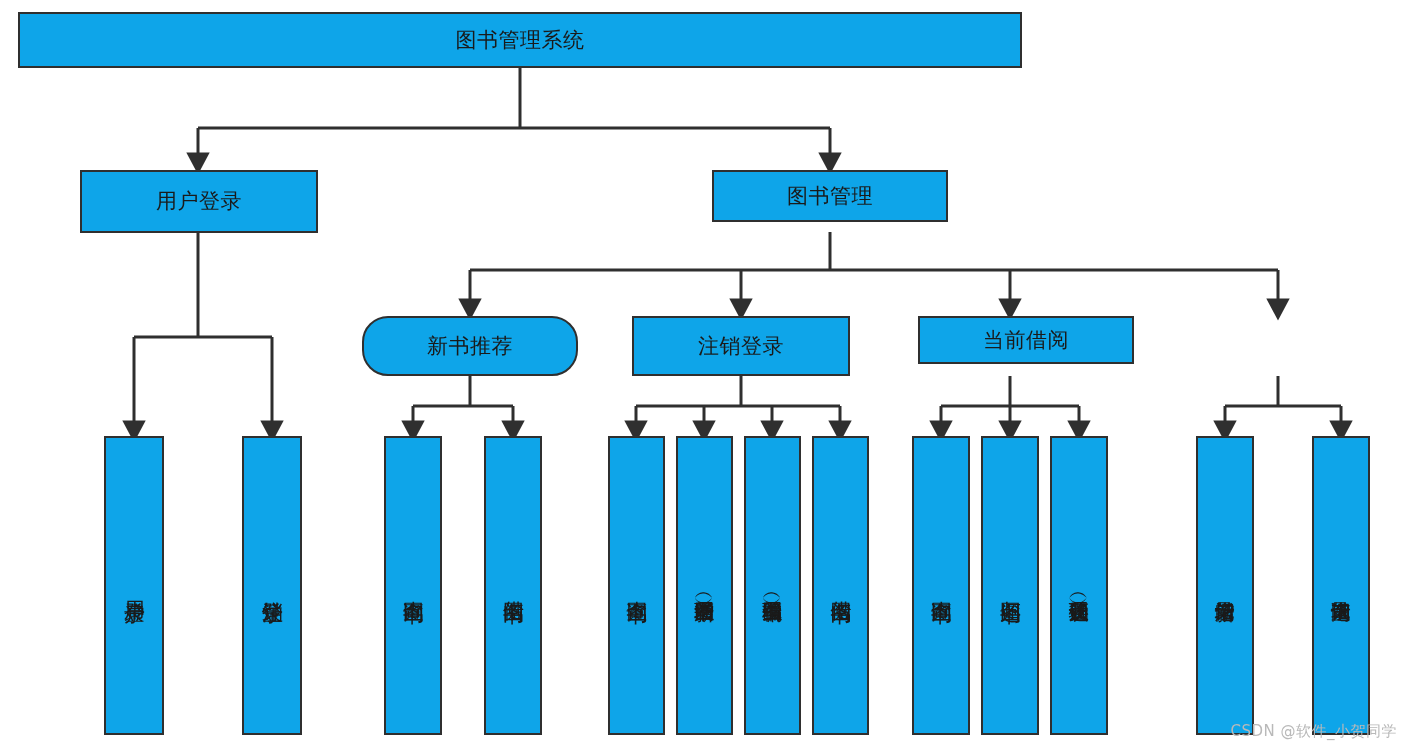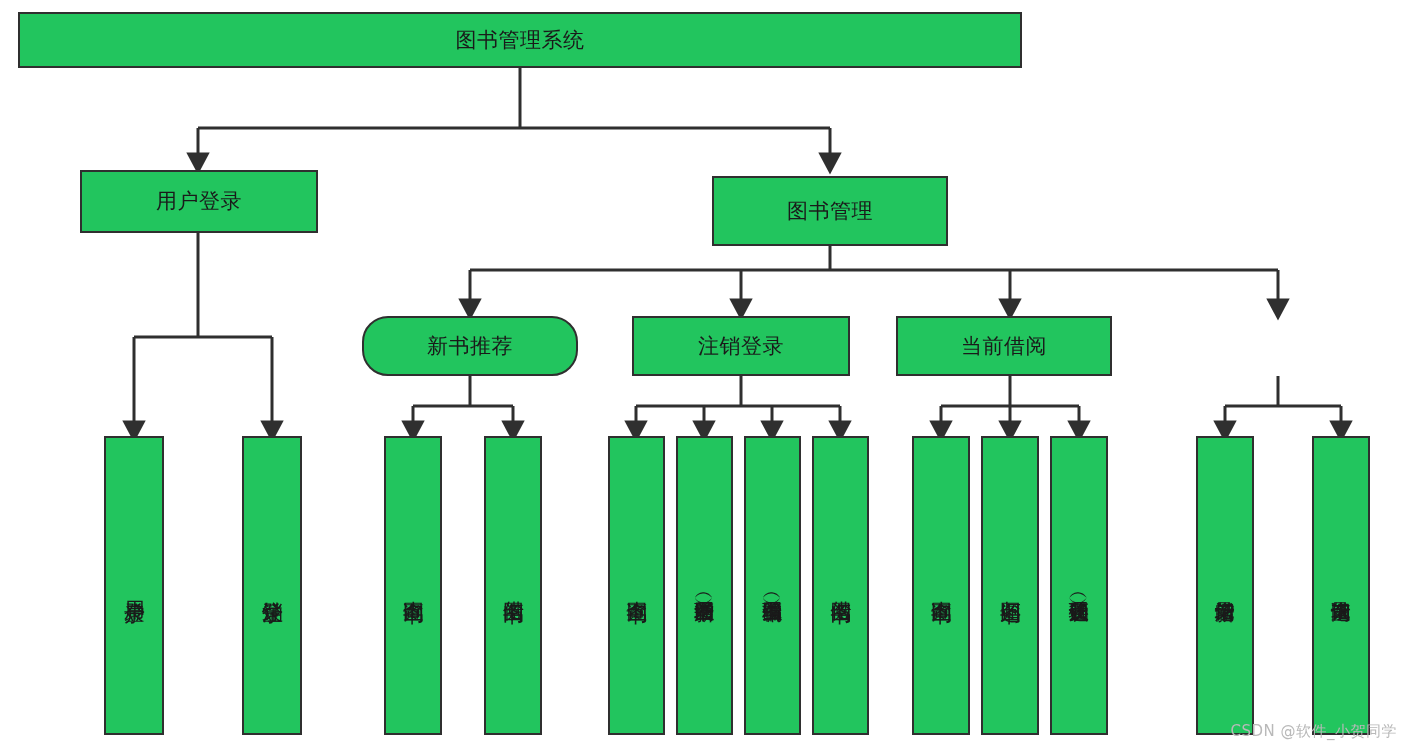--- a/index.html
+++ b/index.html
@@ -22,21 +22,21 @@
   svg#connectors {
     position: absolute;
     left: 0;
     top: 0;
     width: 1405px;
     height: 747px;
   }
   .node {
     position: absolute;
     box-sizing: border-box;
-    background: #22c55e;
+    background: #0ea5e9;
     border: 2px solid #2f2f2f;
     display: flex;
     align-items: center;
     justify-content: center;
     z-index: 3;
   }
   .node .label {
     color: #1a1a1a;
     font-size: 21px;
     line-height: 1.05;
@@ -126,31 +126,31 @@
     </g>
   </svg>
 
   <div class="node" style="left:18px; top:12px; width:1004px; height:56px;">
     <span class="label">图书管理系统</span>
   </div>
 
   <div class="node" style="left:80px; top:170px; width:238px; height:63px;">
     <span class="label">用户登录</span>
   </div>
-  <div class="node" style="left:712px; top:170px; width:236px; height:70px;margin-top:6px;">
+  <div class="node" style="left:712px; top:170px; width:236px; height:52px;">
     <span class="label">图书管理</span>
   </div>
 
   <div class="node" style="left:362px; top:316px; width:216px; height:60px;border-radius:26px;">
     <span class="label">新书推荐</span>
   </div>
   <div class="node" style="left:632px; top:316px; width:218px; height:60px;">
     <span class="label">注销登录</span>
   </div>
-  <div class="node" style="left:896px; top:316px; width:216px; height:60px;">
+  <div class="node" style="left:918px; top:316px; width:216px; height:48px;">
     <span class="label">当前借阅</span>
   </div>
 
   <div class="node leaf" style="left:104px; top:436px; width:60px; height:299px;">
     <span class="label">用户登录</span>
   </div>
   <div class="node leaf" style="left:242px; top:436px; width:60px; height:299px;">
     <span class="label">注销登录</span>
   </div>
 

